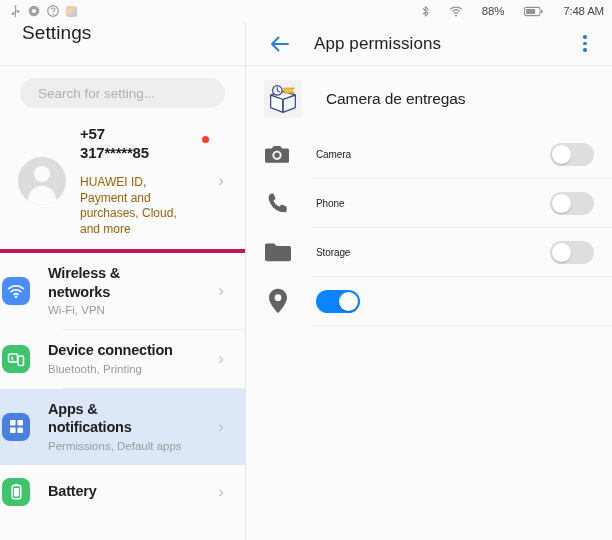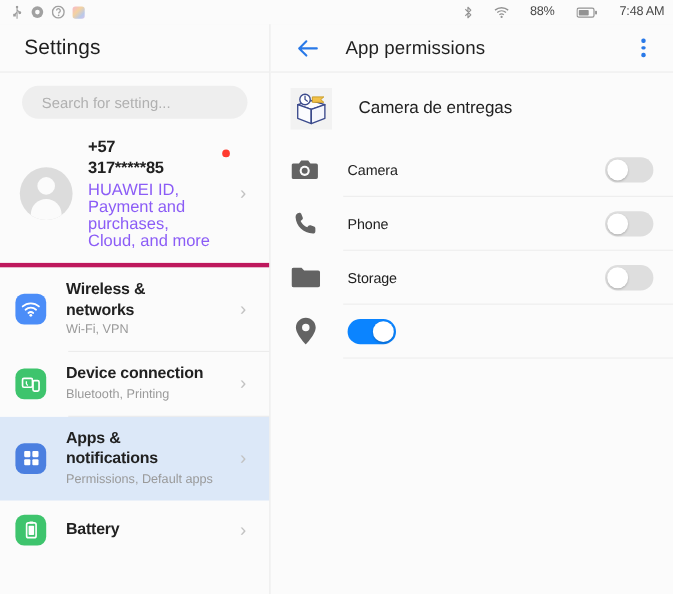--- a/index.html
+++ b/index.html
@@ -39,21 +39,21 @@
     position:absolute; top:22px; left:245px; width:1px; height:518px;
     background:#e6e6e6;
   }
   .pane-right {
     position:absolute; top:22px; left:246px; width:366px; height:518px;
     background:#fbfbfb; overflow:hidden;
   }
 
   
   .left-title-bar {
-    height:44px; display:flex; align-items:center; padding-left:22px;
+    height:44px; display:flex; align-items:flex-start; padding-left:22px;
     border-bottom:1px solid #ececec;
   }
   .left-title { font-size:19px; color:#1f1f1f; letter-spacing:.1px; }
 
   
   .search-wrap { padding:12px 20px 10px 20px; }
   .search-box {
     height:30px; border-radius:15px; background:#eeeeee;
     display:flex; align-items:center; padding-left:18px;
   }
@@ -77,35 +77,35 @@
     content:""; position:absolute; left:50%; top:29px;
     width:28px; height:22px; border-radius:14px 14px 0 0; background:#fbfbfb;
     transform:translateX(-50%);
   }
   .account-text { flex:1; min-width:0; }
   .account-name {
     font-size:15px; color:#212121; font-weight:bold;
     line-height:19px; letter-spacing:-.2px;
   }
   .account-sub {
-    font-size:15px; color:#8b5cf6; line-height:15.5px;
-    margin-top:3px; max-width:112px;
+    font-size:12px; color:#a16207; line-height:15.5px;
+    margin-top:13px; max-width:112px;
   }
   .reddot {
     position:absolute; right:36px; top:18px;
     width:7px; height:7px; border-radius:50%; background:#ff3b30;
   }
   .chev {
     color:#c2c2c2; font-size:17px; width:16px; text-align:center;
     flex:0 0 16px; margin-right:4px;
   }
 
   
   .s-item {
-    display:flex; align-items:center; padding:11px 12px 11px 14px;
+    display:flex; align-items:center; padding:11px 12px 11px 2px;
     position:relative;
   }
   .s-item.selected { background:#dce8f8; }
   .s-sep { height:1px; background:#ececec; margin-left:62px; }
   .s-ico {
     width:28px; height:28px; border-radius:8px; flex:0 0 28px;
     margin-right:18px; display:flex; align-items:center; justify-content:center;
   }
   .s-text { flex:1; min-width:0; }
   .s-label {
@@ -141,21 +141,21 @@
 
   
   .p-row {
     display:flex; align-items:center; height:48px; padding:0 18px;
     position:relative;
   }
   .p-ico {
     width:28px; height:28px; flex:0 0 28px; margin-right:24px;
     display:flex; align-items:center; justify-content:center;
   }
-  .p-label { flex:1; font-size:13px; color:#212121; letter-spacing:-.1px; }
+  .p-label { flex:1; font-size:10px; color:#212121; letter-spacing:-.1px; }
   .p-sep { height:1px; background:#ededed; margin-left:66px; }
 
   .toggle {
     width:44px; height:23px; border-radius:12px; position:relative;
     flex:0 0 44px; background:#dedede;
   }
   .toggle.on { background:#0b84ff; }
   .toggle .knob {
     position:absolute; top:2px; left:2px;
     width:19px; height:19px; border-radius:50%; background:#ffffff;

